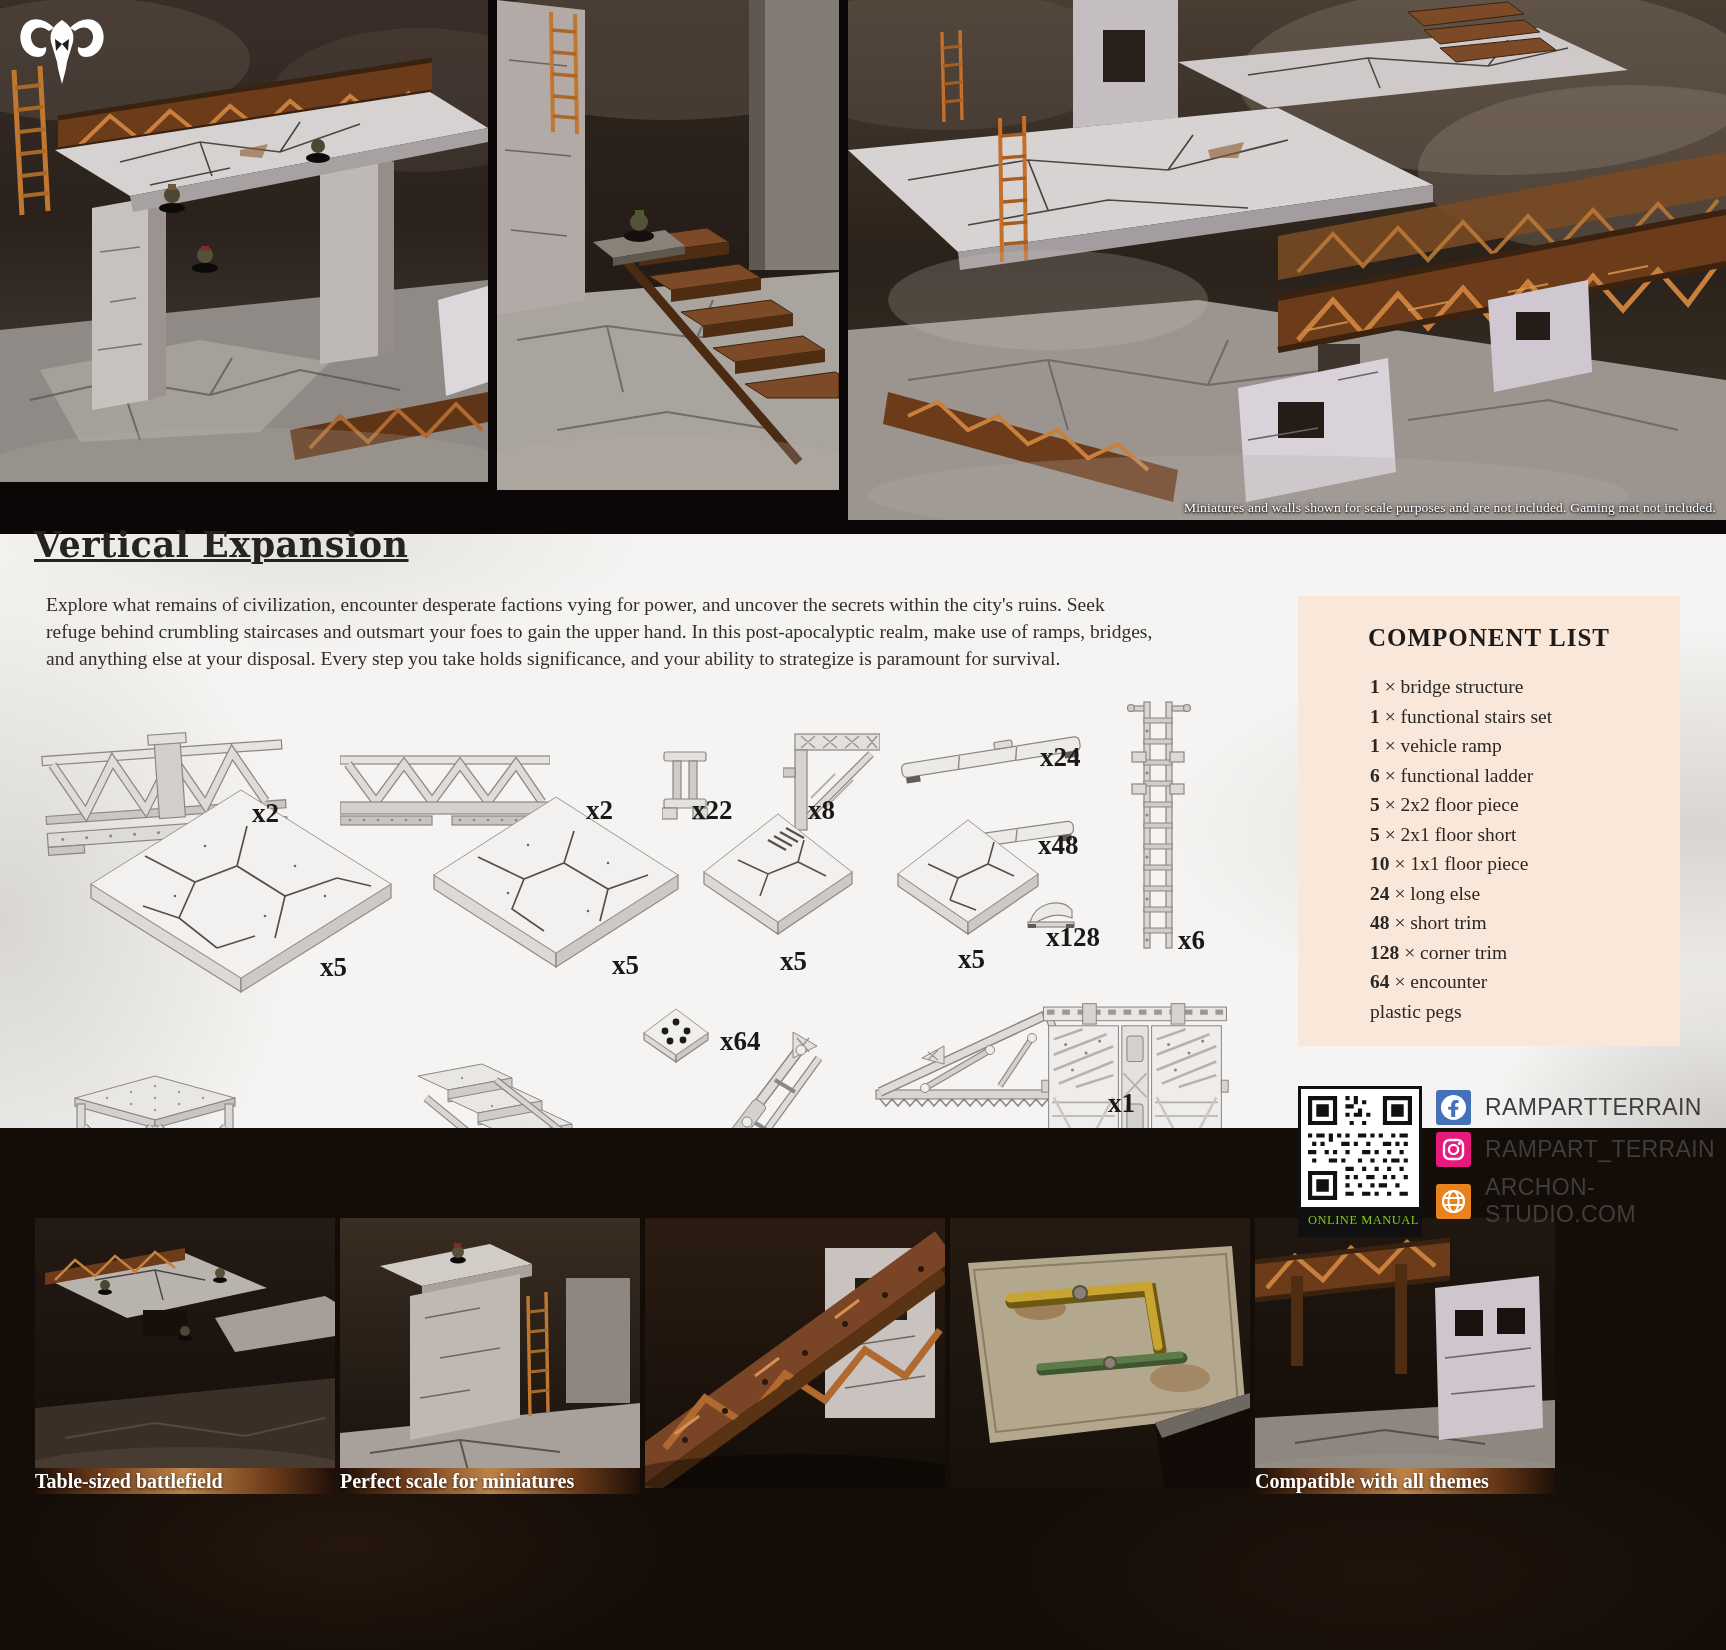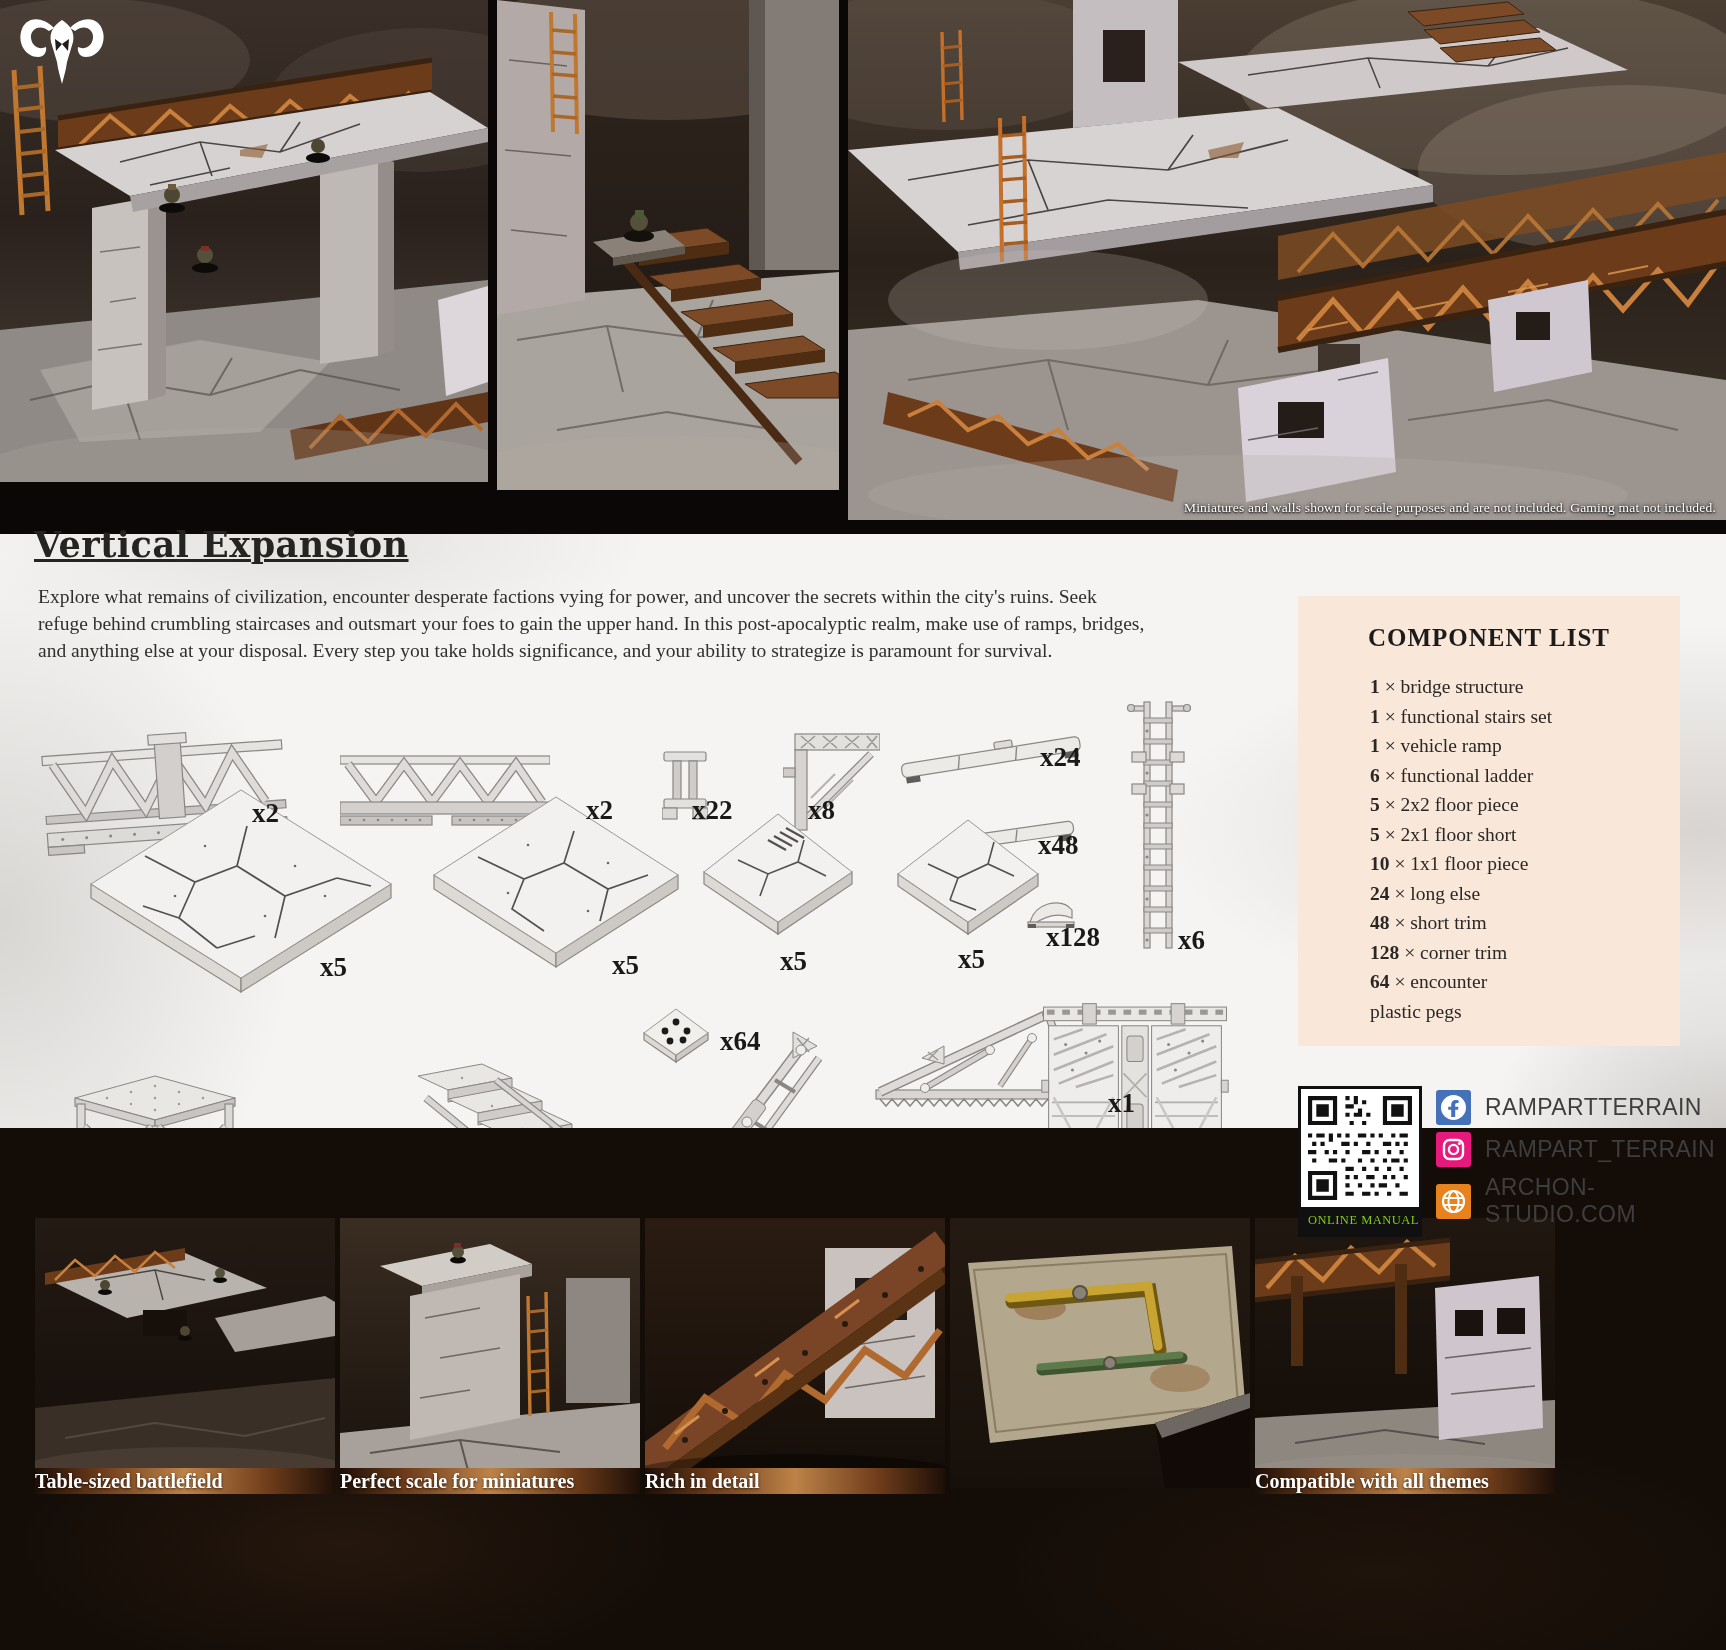--- a/index.html
+++ b/index.html
@@ -23,21 +23,21 @@
   .brand-name{font-family:"DejaVu Serif",serif;font-weight:700;font-size:47px;line-height:1;
     color:#fff;letter-spacing:2px;}
   .brand-name sup{font-size:13px;letter-spacing:0;}
   .brand-sub{font-family:"Liberation Sans",sans-serif;font-size:15px;letter-spacing:8px;
     color:#e4e1de;margin-top:4px;}
   .disclaimer{position:absolute;right:10px;top:500px;z-index:6;color:#fff;font-size:13.5px;
     text-shadow:0 1px 2px #000,0 0 4px #000;letter-spacing:.2px;}
   
   .intro-title{position:absolute;left:34px;top:524px;margin:0;font-family:"DejaVu Serif",serif;
     font-size:35px;font-weight:700;color:#262421;letter-spacing:.5px;text-decoration:underline;}
-  .intro-body{position:absolute;left:34px;top:580px;width:1108px;margin:4px;font-size:19.5px;
+  .intro-body{position:absolute;left:34px;top:580px;width:1108px;margin:12px;font-size:19.5px;
     line-height:1.38;color:#312e2b;}
   
   .comp{position:absolute;}
   .comp svg{display:block;width:100%;height:100%;}
   .qty{position:absolute;font-weight:700;font-size:27px;color:#1a1918;font-family:"Liberation Serif",serif;}
   
   .panel{position:absolute;left:1298px;top:596px;width:382px;height:450px;background:#f9e7d9;}
   .panel-title{margin:28px 0 0;text-align:center;font-size:25px;font-weight:700;
     letter-spacing:1px;color:#1d1b1a;}
   .plist{margin:20px 0 0 72px;font-size:19.5px;color:#2a2724;}
@@ -806,21 +806,18 @@
         <ellipse cx="150" cy="258" rx="170" ry="22" fill="#b5aca4" opacity=".15"></ellipse>
       </svg>
     </div>
 
     <div class="cap" style="left:35px">
         <span>Table-sized battlefield</span>
       </div>
     <div class="cap" style="left:340px">
         <span>Perfect scale for miniatures</span>
       </div>
-    <div class="cap" style="left:645px">
-        <span>Rich in detail</span>
-      </div>
     <div class="cap" style="left:1255px">
         <span>Compatible with all themes</span>
       </div>
   </div>
 
 </div>
 
 </body></html>

